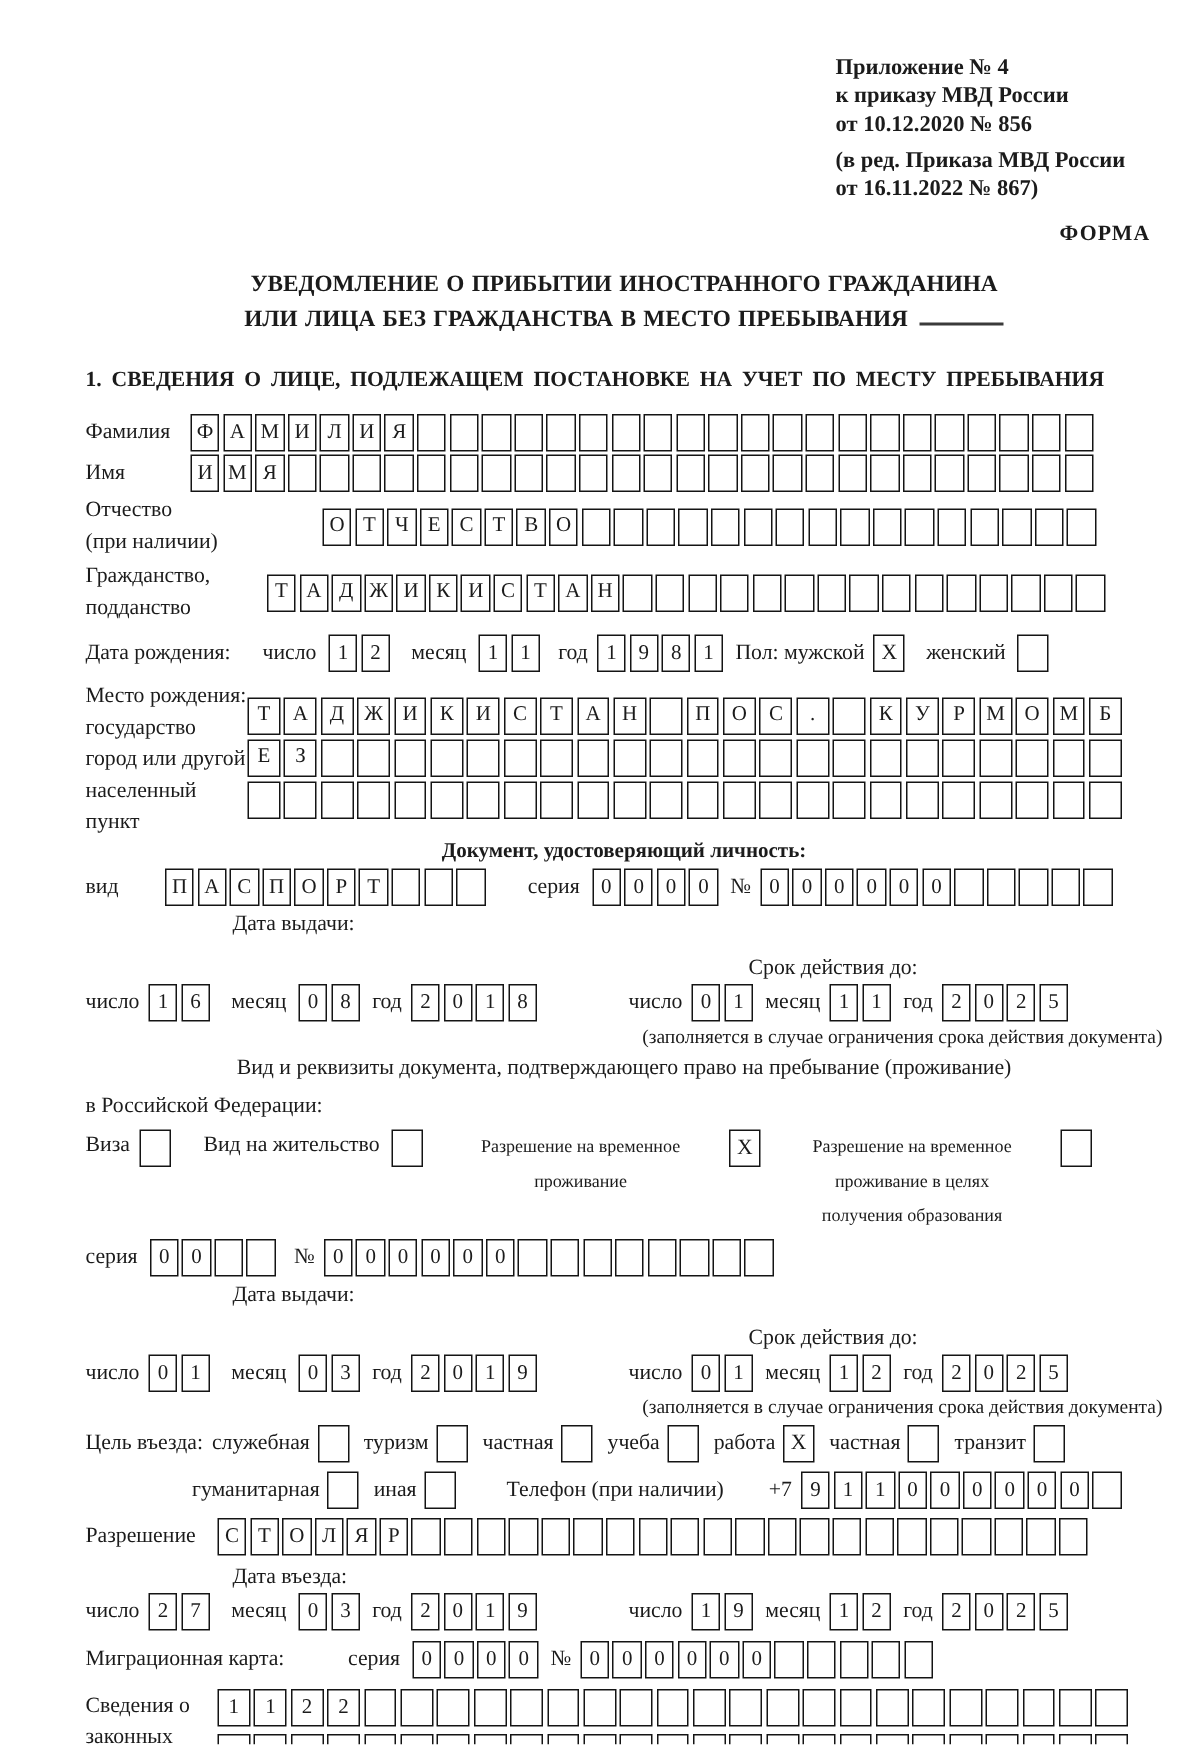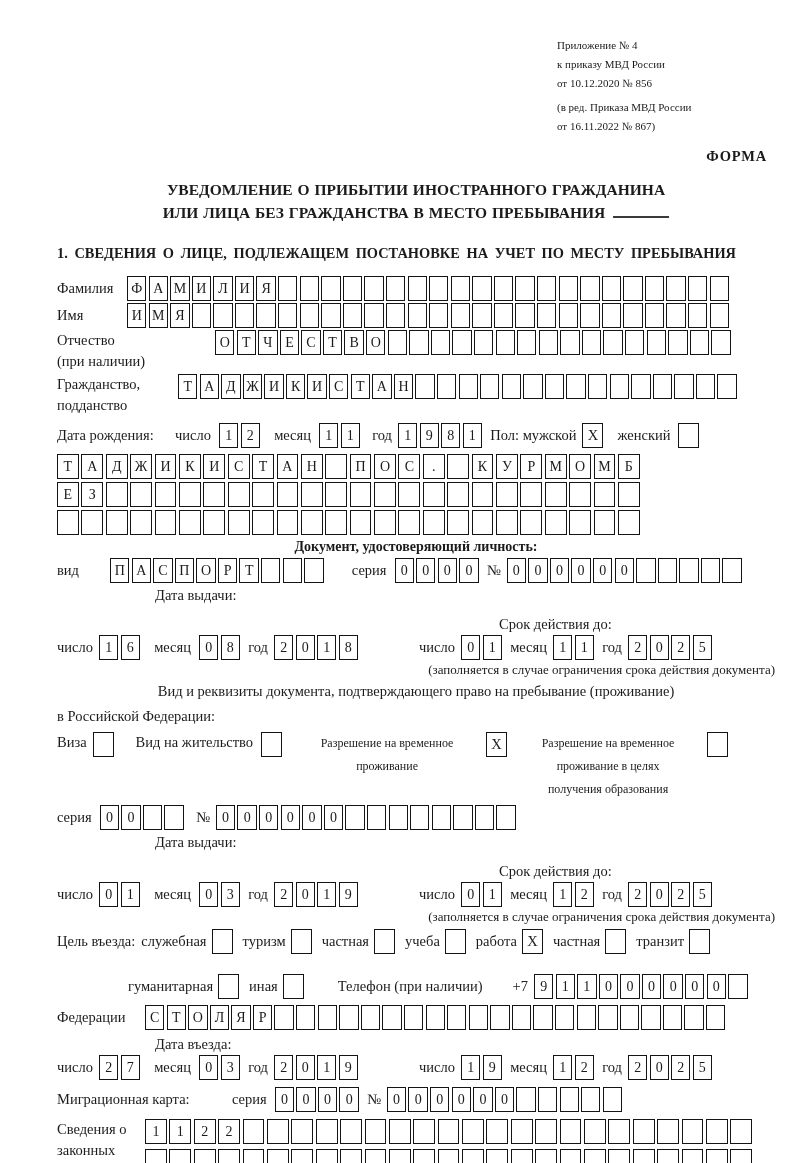--- a/index.html
+++ b/index.html
@@ -2,29 +2,29 @@
 <html><head>
 <meta charset="utf-8">
 <style>
   html,body { margin:0; padding:0; background:#ffffff; }
   .page {
     position:relative; width:800px; height:1163px; box-sizing:border-box;
     margin:0 auto; background:#ffffff; overflow:hidden;
     padding:36px 25px 10px 57px;
     font-family:"Liberation Serif","DejaVu Serif",serif; color:#1b1b1b;
   }
-  .annex { margin-left:auto; width:218px; font-size:11px; line-height:19px; }
+  .annex { margin-left:auto; width:218px; font-size:15px; line-height:19px;font-weight:bold; }
   .annex-amend { margin-top:5px; }
   .forma { margin-top:12px; text-align:right; padding-right:8px; font-weight:bold; font-size:14.5px; letter-spacing:.8px; }
   .title { margin-top:13px; text-align:center; font-weight:bold; font-size:15.5px; line-height:23px; word-spacing:1px; }
   .blank-line { display:inline-block; width:56px; height:3px; border-bottom:2.2px solid #3a3a3a; margin-left:8px; }
   .sec-heading { margin-top:21px; font-weight:bold; font-size:14.4px; word-spacing:3px; white-space:nowrap; }
 
   .row { display:flex; align-items:center; margin-top:2px; }
-  .row.top { align-items:flex-start; }
+  .row.top { align-items:center; }
   .lbl { font-size:14.5px; line-height:21px; flex-shrink:0; }
   .lblblock { font-size:14.5px; line-height:21px; flex-shrink:0; }
 
   .cells { display:inline-flex; flex-shrink:0; }
   .cell {
     width:19.4px; height:25px; box-sizing:border-box; margin-right:2.2px;
     border:1.5px solid #141414; background:#fff;
     display:inline-flex; align-items:center; justify-content:center;
     font-size:14px; line-height:1;
   }
@@ -236,20 +236,26 @@
         <span class="cell">8</span>
         <span class="cell">1</span>
       </span>
     <span class="lbl mr6 ml6">Пол: мужской</span>
     <span class="cb">X</span>
     <span class="lbl mr8 ml14">женский</span>
     <span class="cb"></span>
   </div>
 
   <div class="row top" style="margin-top:6px;">
+    <span class="lblblock" style="width:108px;">
+      <div>Место рождения:</div>
+      <div>государство</div>
+      <div>город или другой</div>
+      <div>населенный пункт</div>
+    </span>
     <span class="stack">
       <span class="cells w22">
           <span class="cell">Т</span>
           <span class="cell">А</span>
           <span class="cell">Д</span>
           <span class="cell">Ж</span>
           <span class="cell">И</span>
           <span class="cell">К</span>
           <span class="cell">И</span>
           <span class="cell">С</span>
@@ -533,21 +539,21 @@
     <span class="opt mr10">
       <span class="lbl">частная</span>
       <span class="cb"></span>
     </span>
     <span class="opt">
       <span class="lbl">транзит</span>
       <span class="cb"></span>
     </span>
   </div>
 
-  <div class="row" style="margin-top:20px;">
+  <div class="row" style="margin-top:6px;">
     <span class="opt mr10" style="margin-left:71px;">
       <span class="lbl">гуманитарная</span>
       <span class="cb"></span>
     </span>
     <span class="opt">
       <span class="lbl">иная</span>
       <span class="cb"></span>
     </span>
     <span class="lbl" style="margin-left:34px;">Телефон (при наличии)</span>
     <span class="lbl mr6" style="margin-left:30px;">+7</span>
@@ -559,21 +565,21 @@
         <span class="cell">0</span>
         <span class="cell">0</span>
         <span class="cell">0</span>
         <span class="cell">0</span>
         <span class="cell">0</span>
         <span class="cell"></span>
       </span>
   </div>
 
   <div class="row" style="margin-top:6px;">
-    <span class="lbl" style="width:88px;">Федерации</span>
+    <span class="lbl" style="width:88px;">Разрешение</span>
     <span class="cells">
         <span class="cell">С</span>
         <span class="cell">Т</span>
         <span class="cell">О</span>
         <span class="cell">Л</span>
         <span class="cell">Я</span>
         <span class="cell">Р</span>
         <span class="cell"></span>
         <span class="cell"></span>
         <span class="cell"></span>

